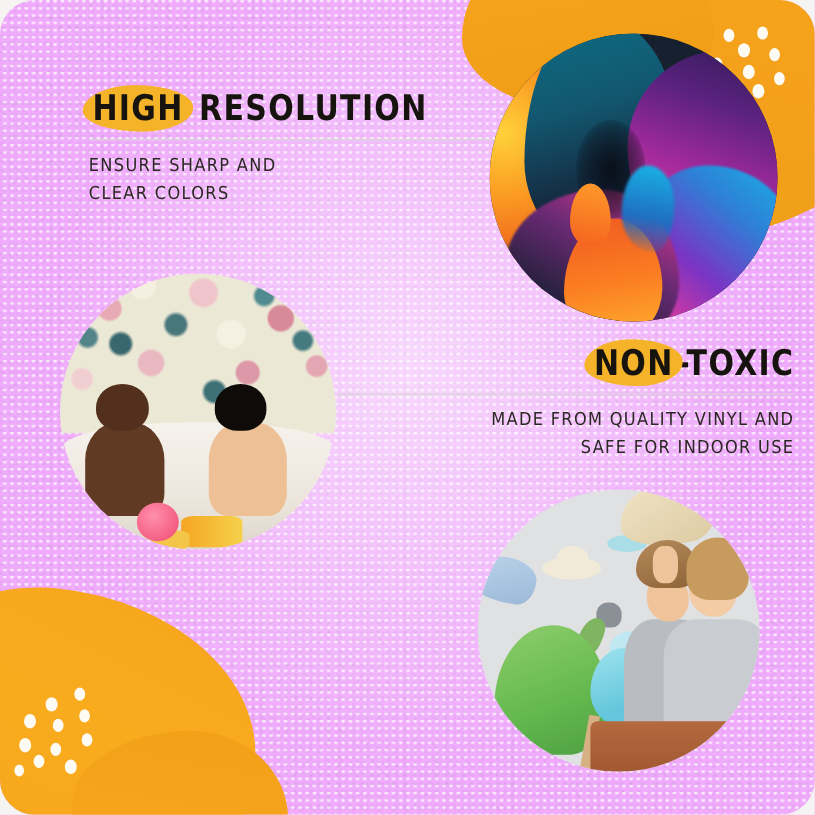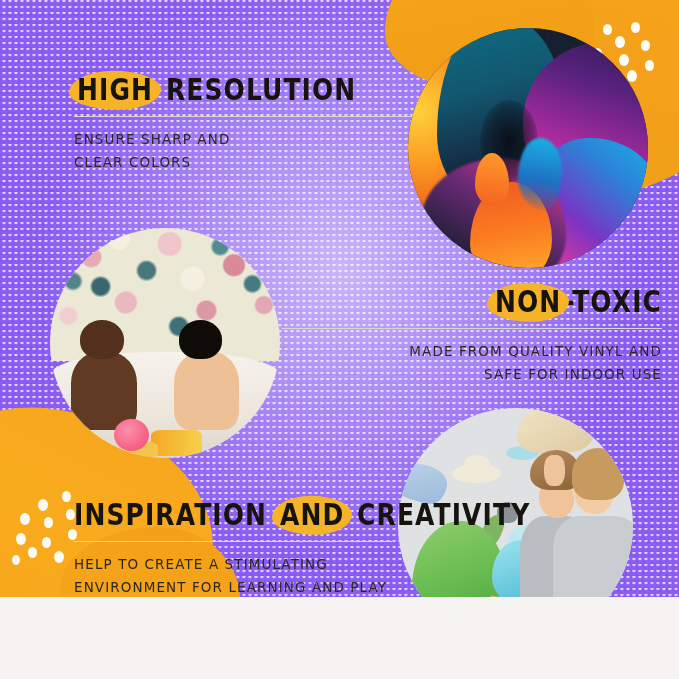--- a/index.html
+++ b/index.html
@@ -2,22 +2,23 @@
 <html><head>
 <meta charset="utf-8">
 <style>
   html,body{margin:0;padding:0;}
   body{
     width:679px;height:679px;overflow:hidden;
     font-family:"DejaVu Sans",sans-serif;
     background:#f5f4f2;
   }
   .canvas{
-    position:relative;width:679px;height:597px;overflow:hidden;
-    background:#8b5cf6;
+    position:relative;width:679px;height:679px;overflow:hidden;
+    background:#f0abfc;
+    border-radius:29px;
   }
   
   .grain{
     position:absolute;inset:0;pointer-events:none;z-index:1;
     background-image:
       radial-gradient(circle at 13% 22%, rgba(0,0,0,.035) 0 1px, transparent 1.6px),
       radial-gradient(circle at 47% 61%, rgba(0,0,0,.03) 0 1px, transparent 1.6px),
       radial-gradient(circle at 79% 37%, rgba(0,0,0,.032) 0 1px, transparent 1.6px),
       radial-gradient(circle at 31% 84%, rgba(0,0,0,.028) 0 1px, transparent 1.6px),
       radial-gradient(circle at 66% 11%, rgba(255,255,255,.8) 0 1.2px, transparent 2px),
@@ -332,22 +333,16 @@
 CLEAR COLORS</div>
   </div>
 
   <div class="block" id="b2">
     <div class="heading"><span class="hl">NON</span><span>-TOXIC</span></div>
     <div class="rule"></div>
     <div class="body-text">MADE FROM QUALITY VINYL AND
 SAFE FOR INDOOR USE</div>
   </div>
 
-  <div class="block" id="b3">
-    <div class="heading"><span>INSPIRATION </span><span class="hl">AND</span><span> CREATIVITY</span></div>
-    <div class="rule"></div>
-    <div class="body-text">HELP TO CREATE A STIMULATING
-ENVIRONMENT FOR LEARNING AND PLAY</div>
-  </div>
 
   <div class="grain"></div>
   <div class="vign"></div>
 </div>
 
 </body></html>

